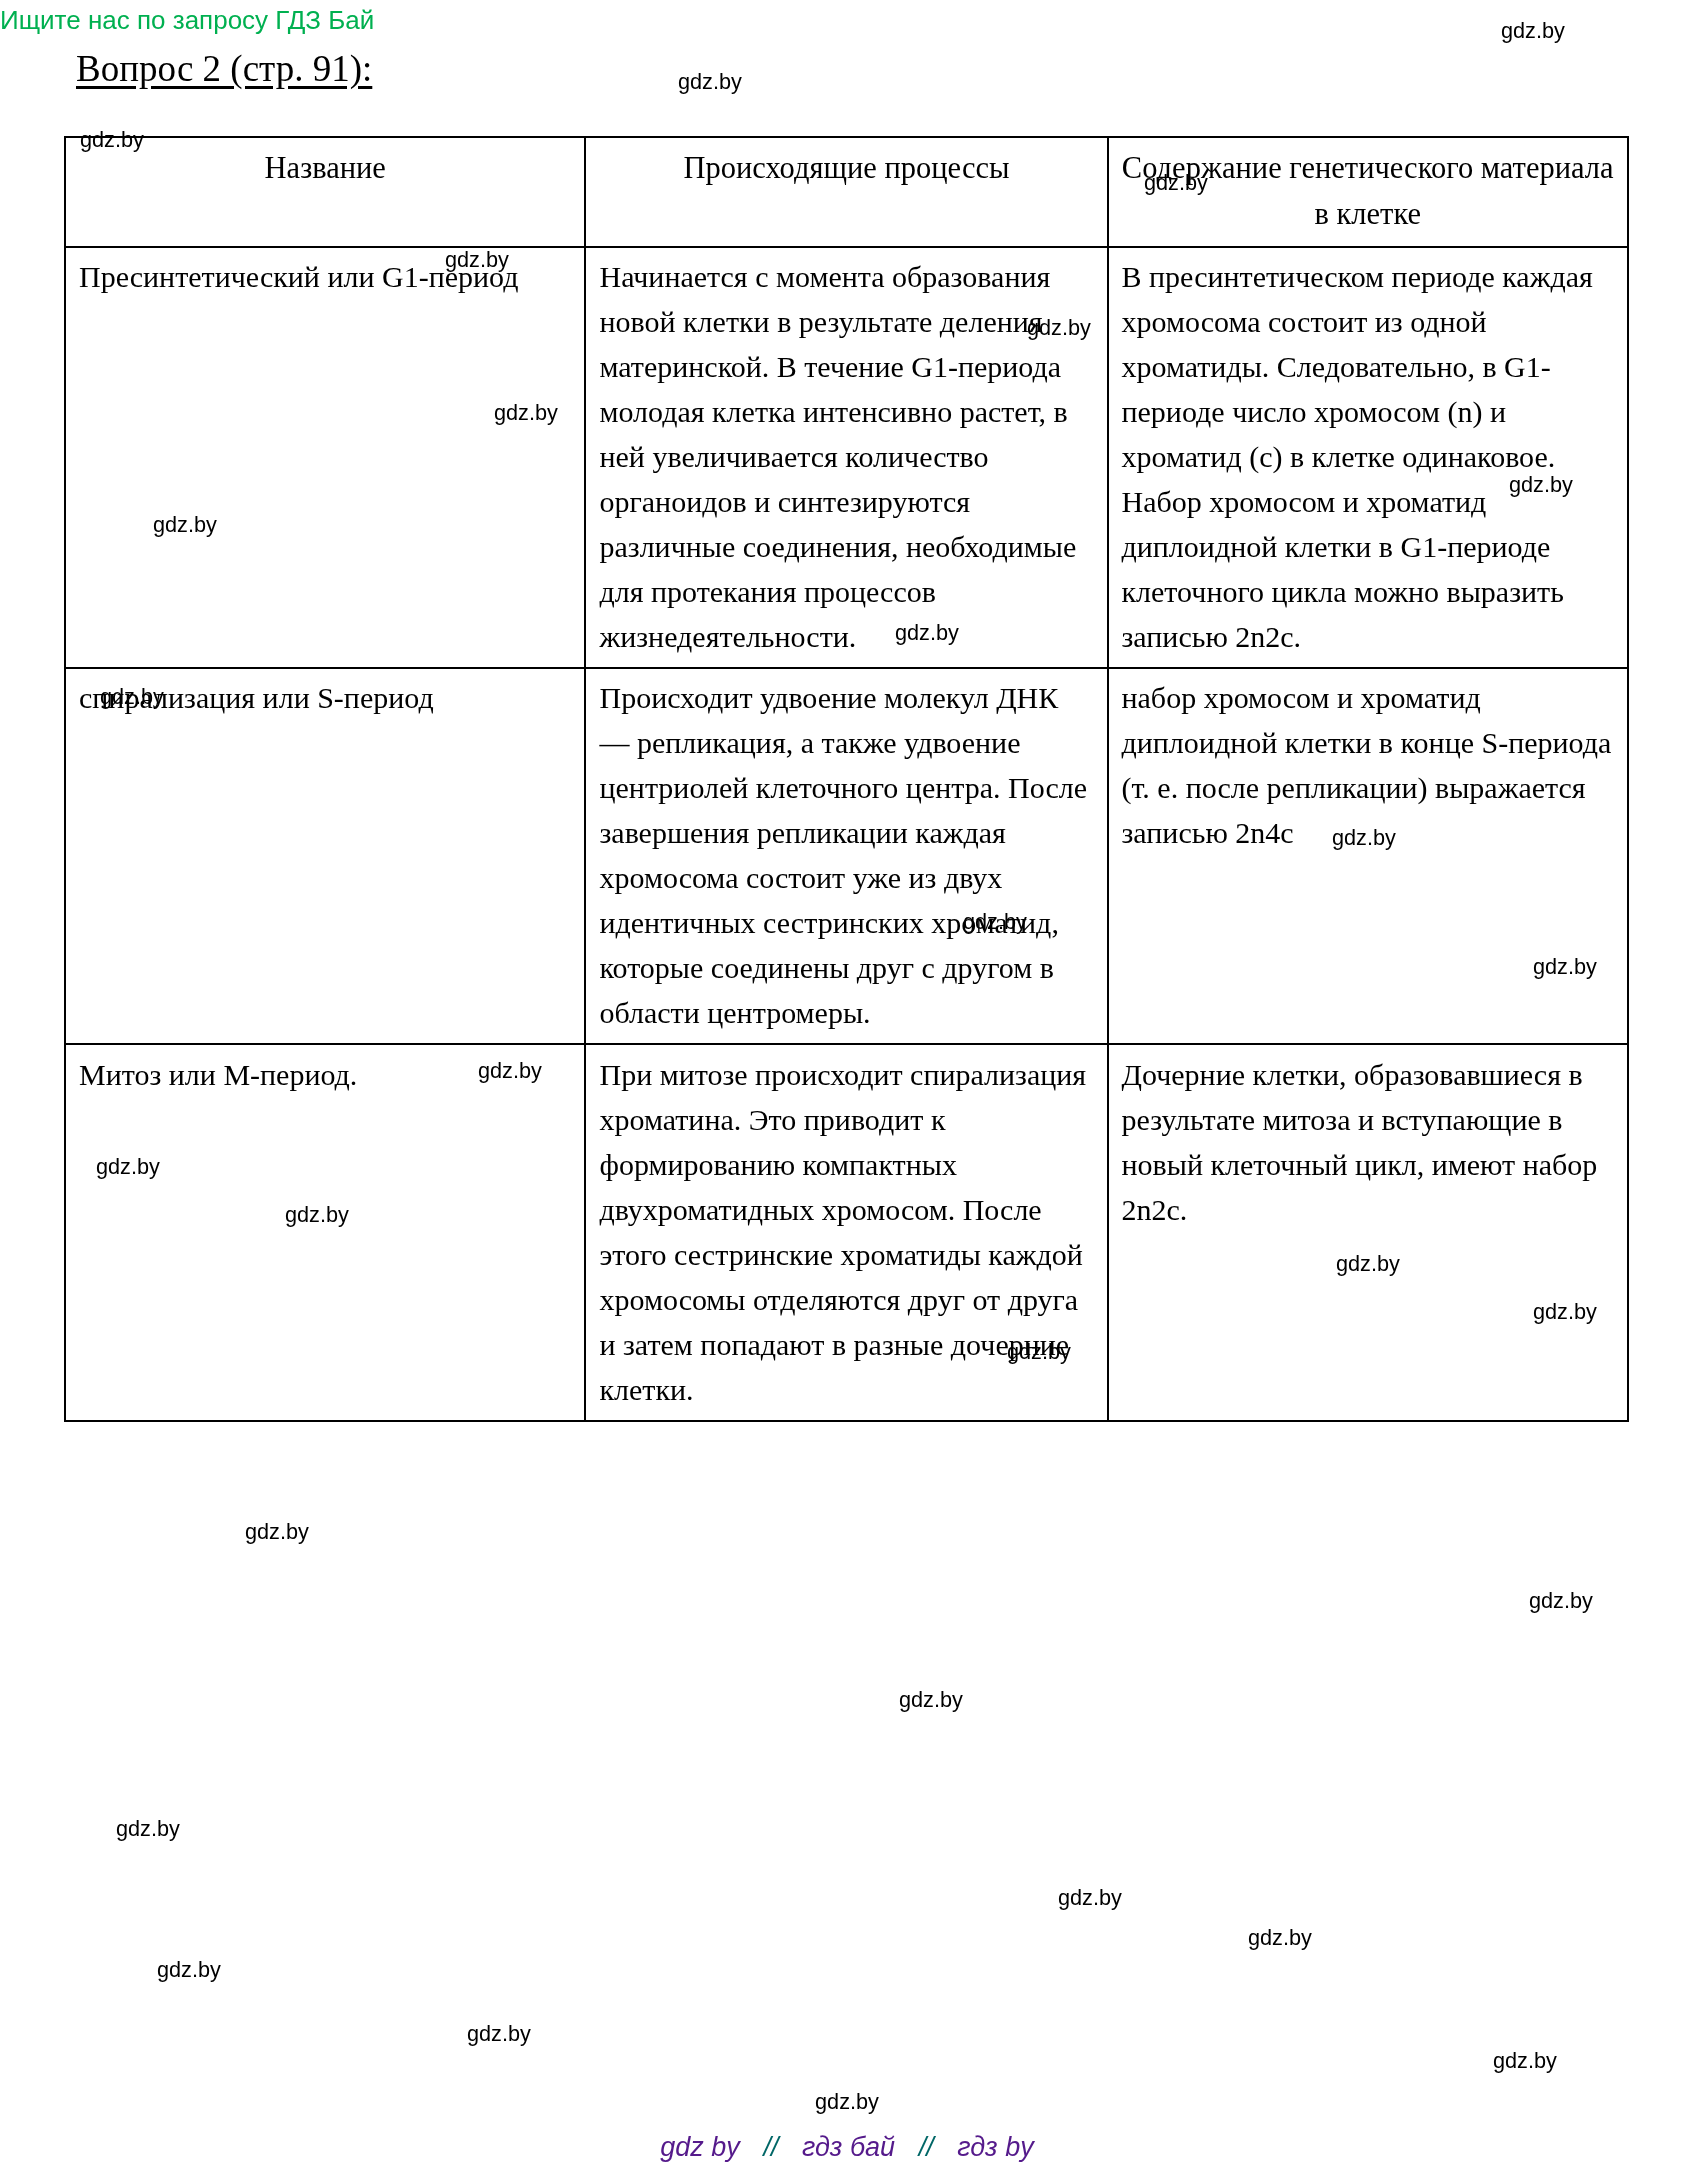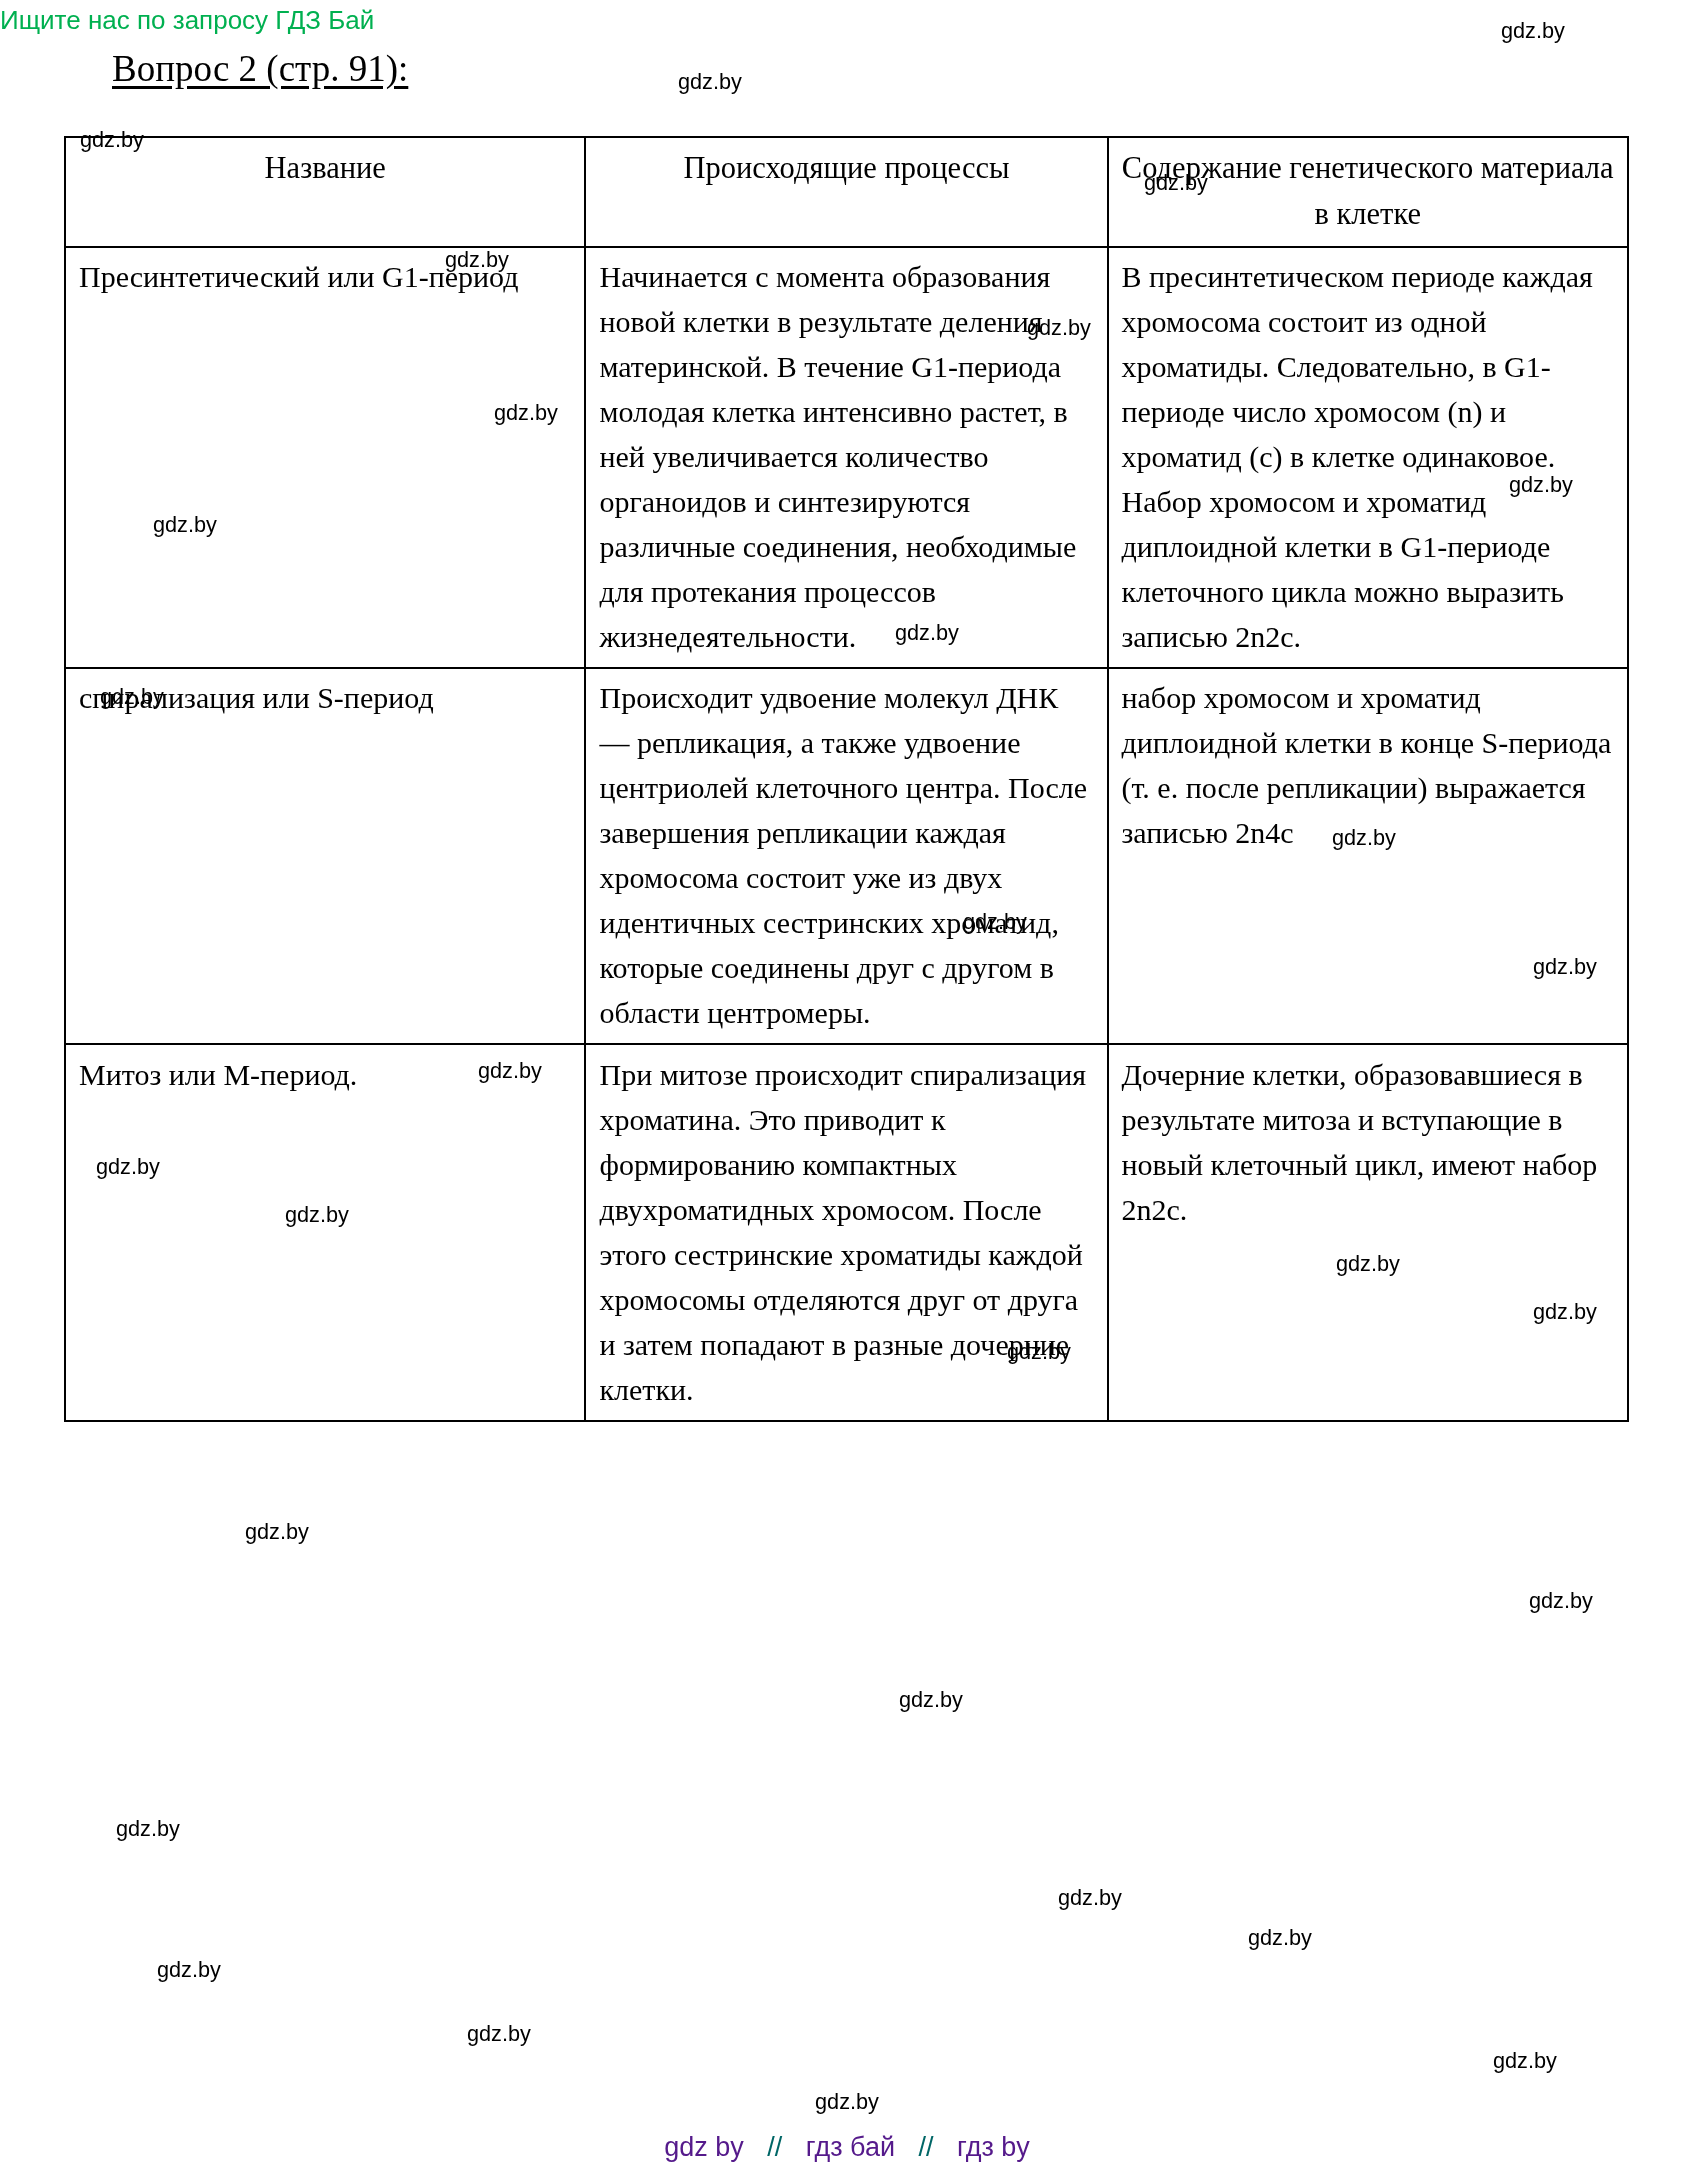--- a/index.html
+++ b/index.html
@@ -23,21 +23,20 @@
     font-size: 26px;
     color: #00b050; 
   }
   .title {
     position: absolute;
     top: 47px;
     left: 76px;
     font-size: 37px;
     text-decoration: underline;
     text-underline-offset: 4.8px;
-    margin-left: 36px;
   }
   table.main {
     position: absolute;
     top: 136px;
     left: 64px;
     width: 1565px;
     border-collapse: collapse;
     table-layout: fixed;
     font-size: 30px;
     line-height: 1.5;
@@ -72,20 +71,21 @@
     font-size: 21.7px;
   }
   .footer {
     position: absolute;
     top: 2132px;
     left: 0;
     width: 100%;
     text-align: center;
     font-family: "Liberation Sans", sans-serif;
     font-size: 27px;
+    font-style: italic;
   }
   .footer .f-word { color: #551a8b; margin: 0 8px; }  
   .footer .f-slash { color: #006666; margin: 0 8px; } 
 </style>
 </head>
 <body>
 
 <div class="page">
 
   <div class="banner">Ищите нас по запросу ГДЗ Бай</div>

